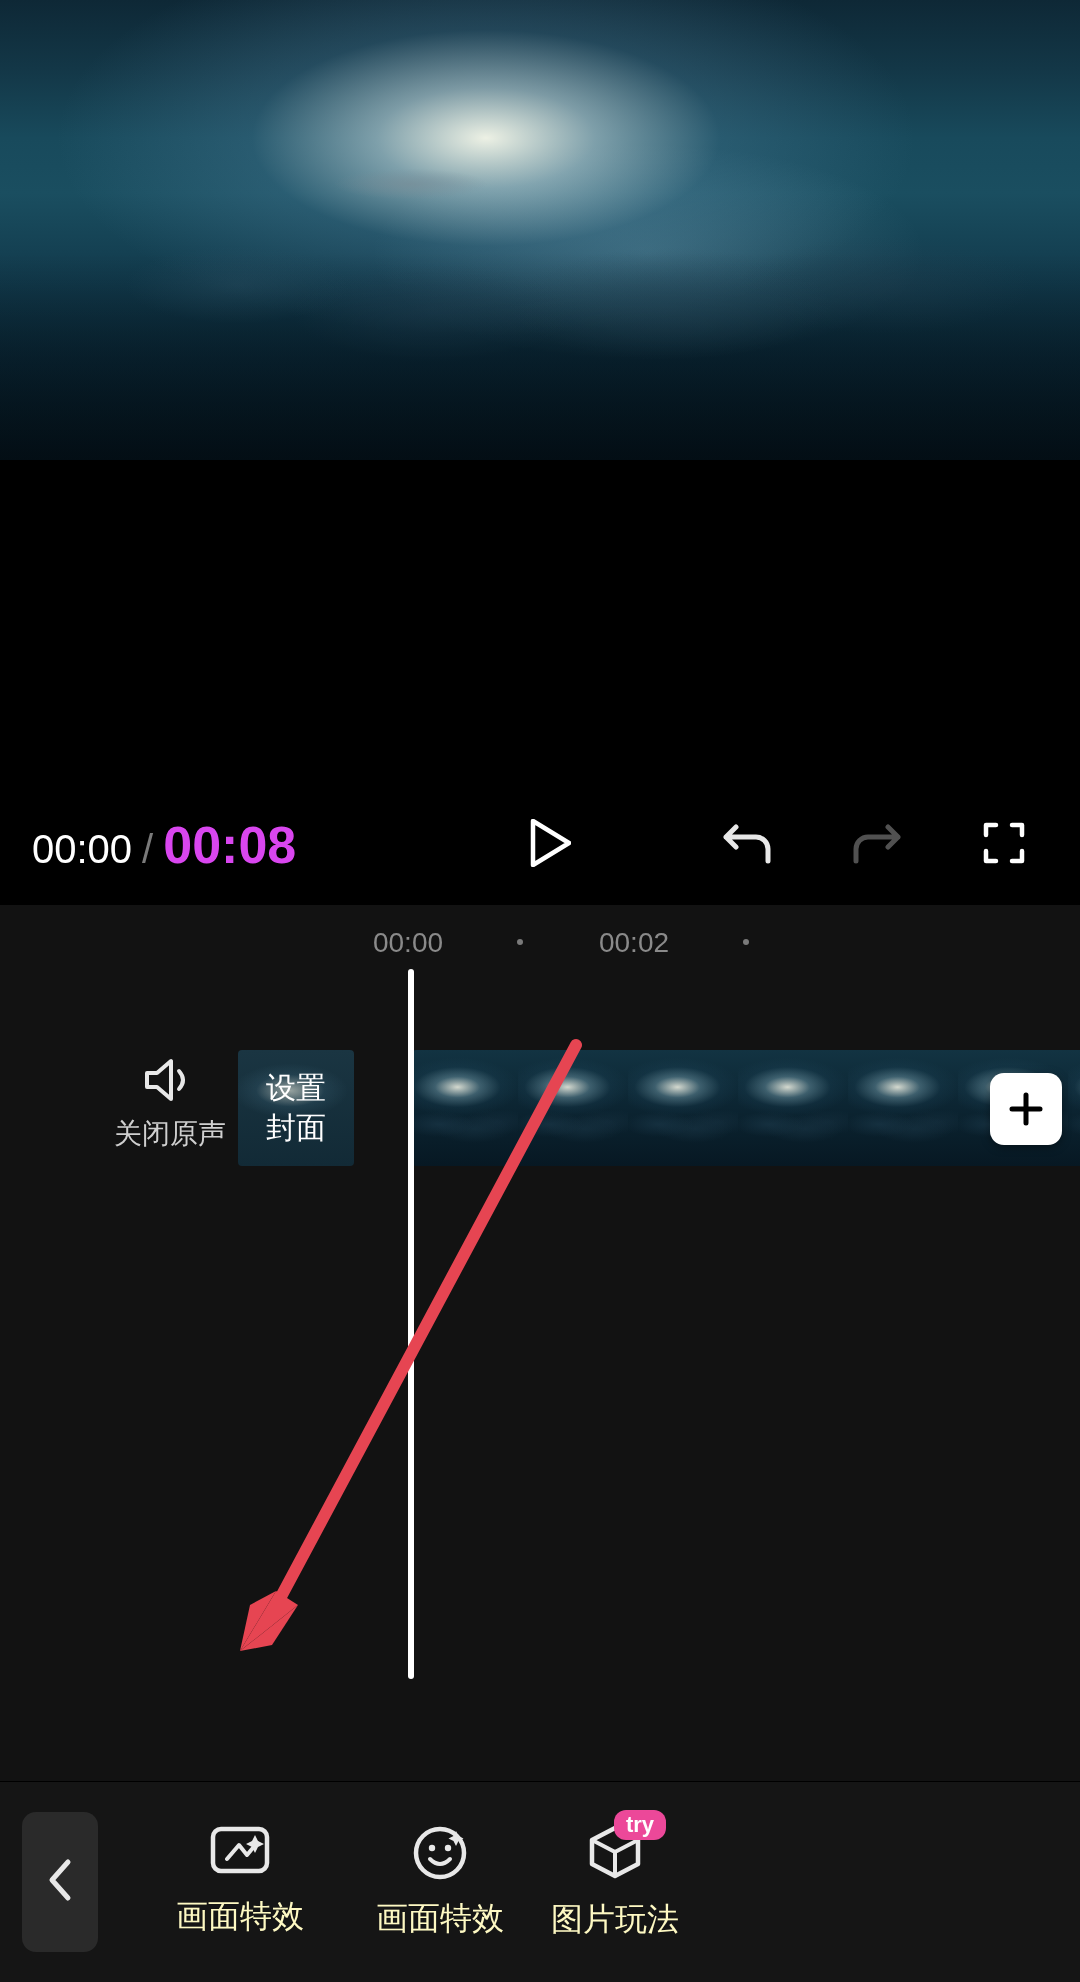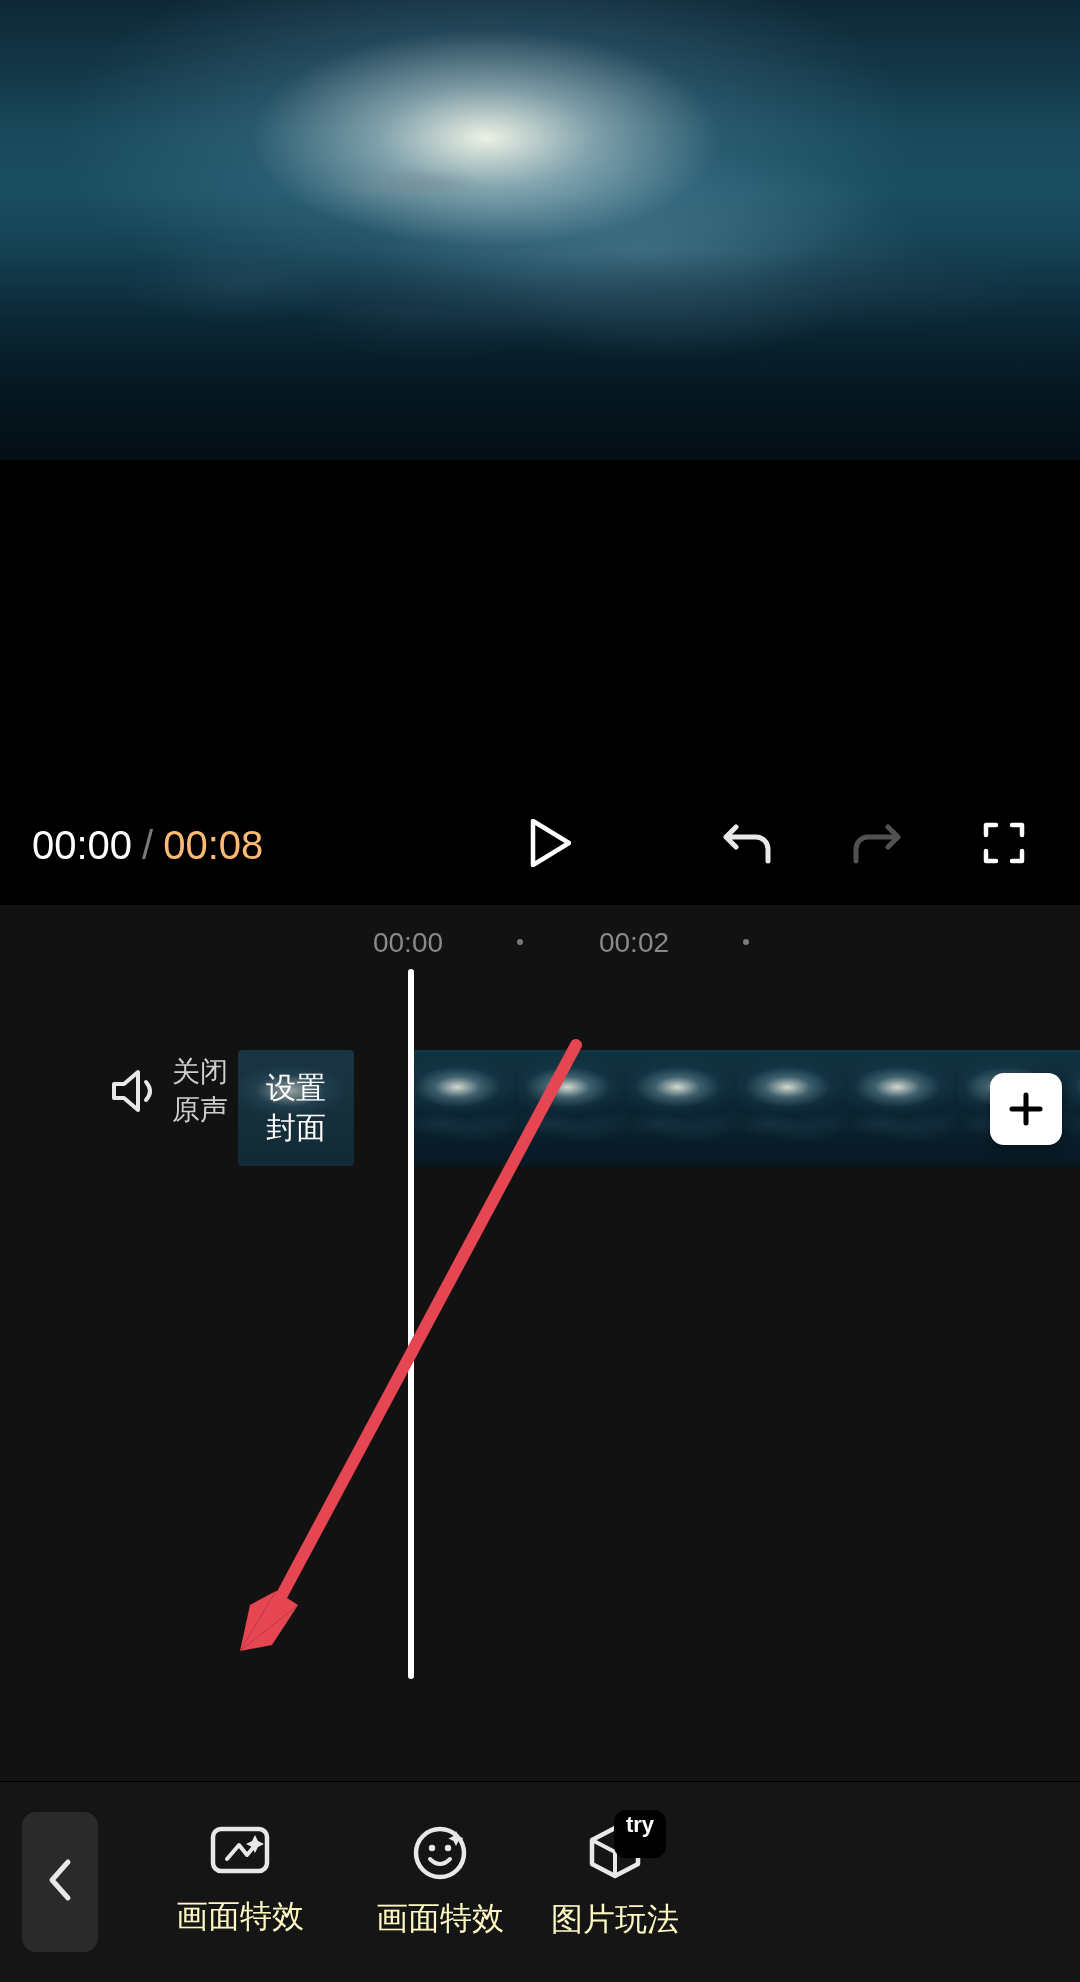--- a/index.html
+++ b/index.html
@@ -23,33 +23,33 @@
 }
 .preview-video::after { content:""; position:absolute; inset:0;
   background: linear-gradient(180deg, rgba(0,0,0,0) 55%, rgba(4,18,26,0.45) 80%, rgba(2,10,15,0.65) 100%);
 }
 
 
 .controls { width: 1080px; height: 120px; display: flex; align-items: center; padding: 0 36px 0 32px; }
 .time-group { display: flex; align-items: baseline; gap: 10px; }
 .time-current { font-size: 40px; font-weight: 500; color: #fff; }
 .time-sep { font-size: 40px; color: #7a7a7a; }
-.time-total { font-size: 40px; color: #fdba74; }
+.time-total { font-size: 52px; color: #d946ef; font-weight: bold; }
 .controls-spacer { flex: 1; }
 .icon-btn { width: 80px; height: 80px; display: flex; align-items: center; justify-content: center; margin-left: 48px; }
 .icon-btn.play { margin-left: 80px; margin-right: 70px; }
 .icon-btn.redo svg { opacity: 0.35; }
 
 
 .timeline-wrap { position: relative; width: 1080px; height: 876px; background: #121212; overflow: hidden; }
 .ruler { position: absolute; top: 22px; left: 0; right: 0; height: 40px; }
 .ruler-mark { position: absolute; top: 0; font-size: 28px; color: #8a8a8a; transform: translateX(-50%); }
 .ruler-dot { position: absolute; top: 12px; width: 6px; height: 6px; border-radius: 50%; background: #7a7a7a; transform: translateX(-50%); }
 
-.mute-col { position: absolute; left: 110px; top: 148px; width: 120px; display: flex; flex-direction: row; align-items: center; gap: 8px; }
+.mute-col { position: absolute; left: 110px; top: 148px; width: 120px; display: flex; flex-direction: column; align-items: center; gap: 8px; }
 .mute-icon { width: 54px; height: 54px; display:flex; align-items:center; justify-content:center; }
 .mute-label { font-size: 28px; color: #cfcfcf; }
 
 .cover-btn { position: absolute; left: 238px; top: 145px; width: 116px; height: 116px; background: #7f1d1d; border-radius: 8px; display: flex; align-items: center; justify-content: center; text-align: center; }
 .cover-btn::before { content:""; position:absolute; inset:0; border-radius:4px;
   background: radial-gradient(ellipse 85px 40px at 45% 35%, rgba(255,255,240,0.55) 0%, rgba(90,140,165,0.15) 40%, rgba(0,0,0,0) 68%),
               linear-gradient(180deg,#1a3542 0%,#122a36 100%);
 }
 .cover-btn span { position: relative; font-size: 30px; color: #fff; line-height: 1.35; text-align:center; }
 
@@ -73,21 +73,21 @@
 
 .arrow-svg { position: absolute; left: 228px; top: 128px; pointer-events: none; }
 
 
 .bottom-bar { position: absolute; left:0; right:0; bottom:0; height: 200px; background: #151515; display: flex; align-items: center; }
 .back-btn { width: 76px; height: 140px; margin-left: 22px; background: #2a2a2a; border-radius: 14px; display: flex; align-items: center; justify-content: center; }
 .tools { flex: 1; display: flex; align-items: center; justify-content: flex-start; padding-left: 42px; gap: 0; }
 .tool { position: relative; width: 200px; display: flex; flex-direction: column; align-items: center; gap: 14px; }
 .tool:last-child { width: 150px; }
 .tool-label { font-size: 32px; color: #fef9c3; white-space: nowrap; }
-.try-badge { position: absolute; top: -12px; right: 24px; background: #000000; color: #fff; font-size: 22px; font-weight: 600; padding: 2px 12px 20px; border-radius: 12px; }
+.try-badge { position: absolute; top: -12px; right: 24px; background: #ec4899; color: #fff; font-size: 22px; font-weight: 600; padding: 2px 12px 2px; border-radius: 12px; }
 .tool svg { display:block; }
 </style>
 </head>
 <body>
 
 <div class="preview-wrap">
   <div class="preview-video"></div>
 </div>
 
 <div class="controls">

